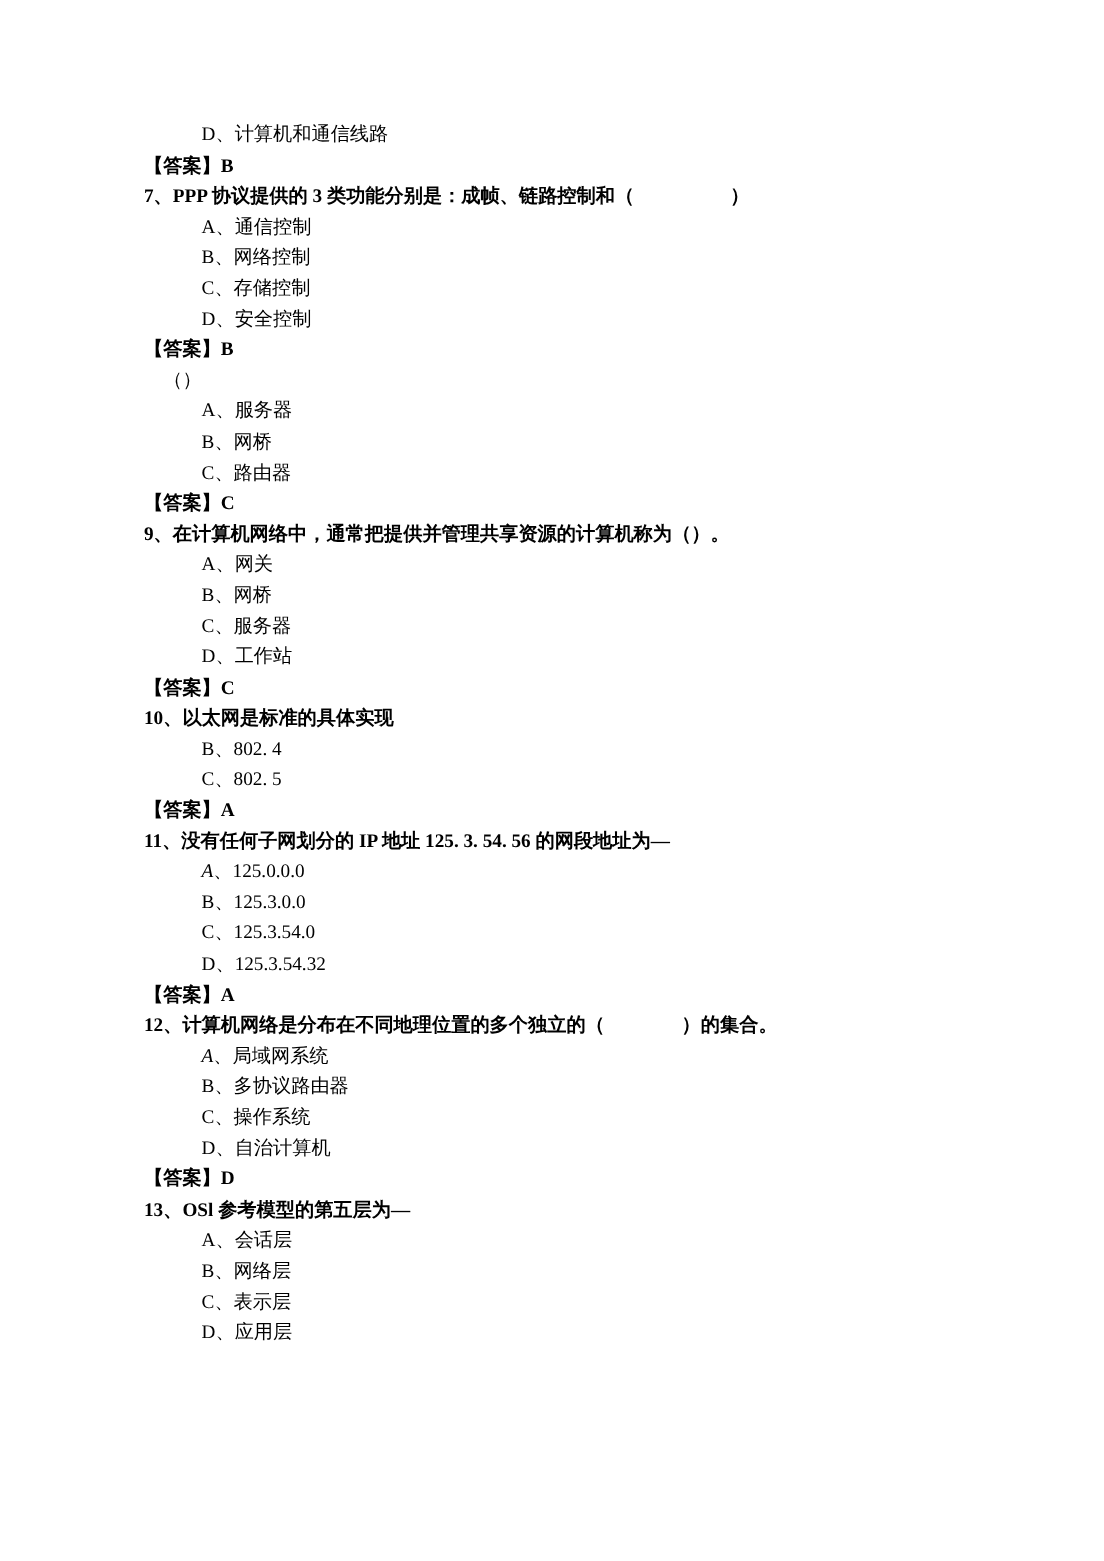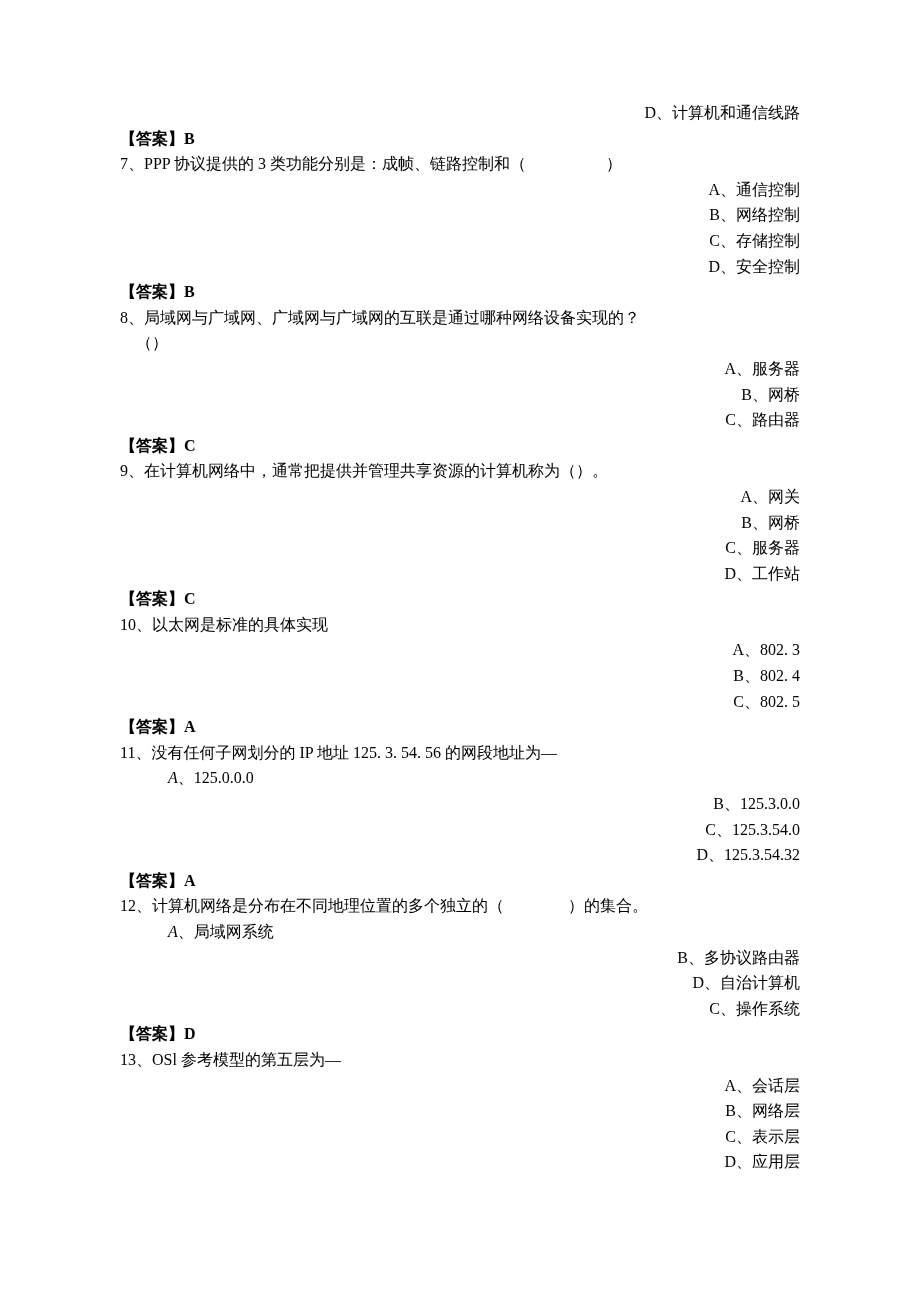--- a/index.html
+++ b/index.html
@@ -8,78 +8,76 @@
       line-height: 1.6;
       color: #000;
       background: #fff;
       margin: 0;
       padding: 100px 120px 80px 120px;
       width: 920px;
       box-sizing: border-box;
     }
     .option-line {
       padding-left: 3em;
-      text-align: right;
     }
     .option-line-italic {
       padding-left: 3em;
     }
     .option-line-italic .label {
       font-style: italic;
     }
     .answer-line {
       padding-left: 0;
       font-weight: bold;
     }
     .question-line {
       padding-left: 0;
+      font-weight: bold;
     }
     .question-cont {
       padding-left: 1em;
     }
   </style>
 </head>
 <body>
 
 <div id="doc">
     <div class="option-line">D、计算机和通信线路</div>
     <div class="answer-line">【答案】B</div>
     <div class="question-line">7、PPP 协议提供的 3 类功能分别是：成帧、链路控制和（　　　　　）</div>
     <div class="option-line">A、通信控制</div>
     <div class="option-line">B、网络控制</div>
     <div class="option-line">C、存储控制</div>
     <div class="option-line">D、安全控制</div>
     <div class="answer-line">【答案】B</div>
-    <div class="question-line">8、局域网与广域网、广域网与广域网的互联是通过哪种网络设备实现的？</div>
     <div class="question-cont">（）</div>
     <div class="option-line">A、服务器</div>
     <div class="option-line">B、网桥</div>
     <div class="option-line">C、路由器</div>
     <div class="answer-line">【答案】C</div>
     <div class="question-line">9、在计算机网络中，通常把提供并管理共享资源的计算机称为（）。</div>
     <div class="option-line">A、网关</div>
     <div class="option-line">B、网桥</div>
     <div class="option-line">C、服务器</div>
     <div class="option-line">D、工作站</div>
     <div class="answer-line">【答案】C</div>
     <div class="question-line">10、以太网是标准的具体实现</div>
-    <div class="option-line">A、802. 3</div>
     <div class="option-line">B、802. 4</div>
     <div class="option-line">C、802. 5</div>
     <div class="answer-line">【答案】A</div>
     <div class="question-line">11、没有任何子网划分的 IP 地址 125. 3. 54. 56 的网段地址为—</div>
     <div class="option-line-italic"><span class="label">A</span><span>、125.0.0.0</span></div>
     <div class="option-line">B、125.3.0.0</div>
     <div class="option-line">C、125.3.54.0</div>
     <div class="option-line">D、125.3.54.32</div>
     <div class="answer-line">【答案】A</div>
     <div class="question-line">12、计算机网络是分布在不同地理位置的多个独立的（　　　　）的集合。</div>
     <div class="option-line-italic"><span class="label">A</span><span>、局域网系统</span></div>
     <div class="option-line">B、多协议路由器</div>
+    <div class="option-line">C、操作系统</div>
     <div class="option-line">D、自治计算机</div>
-    <div class="option-line">C、操作系统</div>
     <div class="answer-line">【答案】D</div>
     <div class="question-line">13、OSl 参考模型的第五层为—</div>
     <div class="option-line">A、会话层</div>
     <div class="option-line">B、网络层</div>
     <div class="option-line">C、表示层</div>
     <div class="option-line">D、应用层</div>
   </div>
 
 </body></html>

